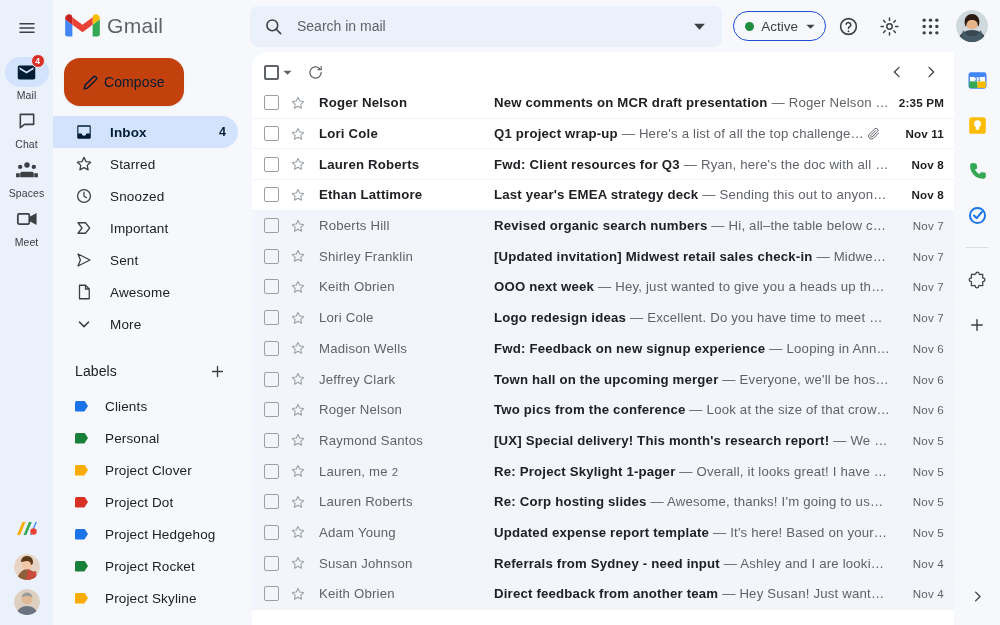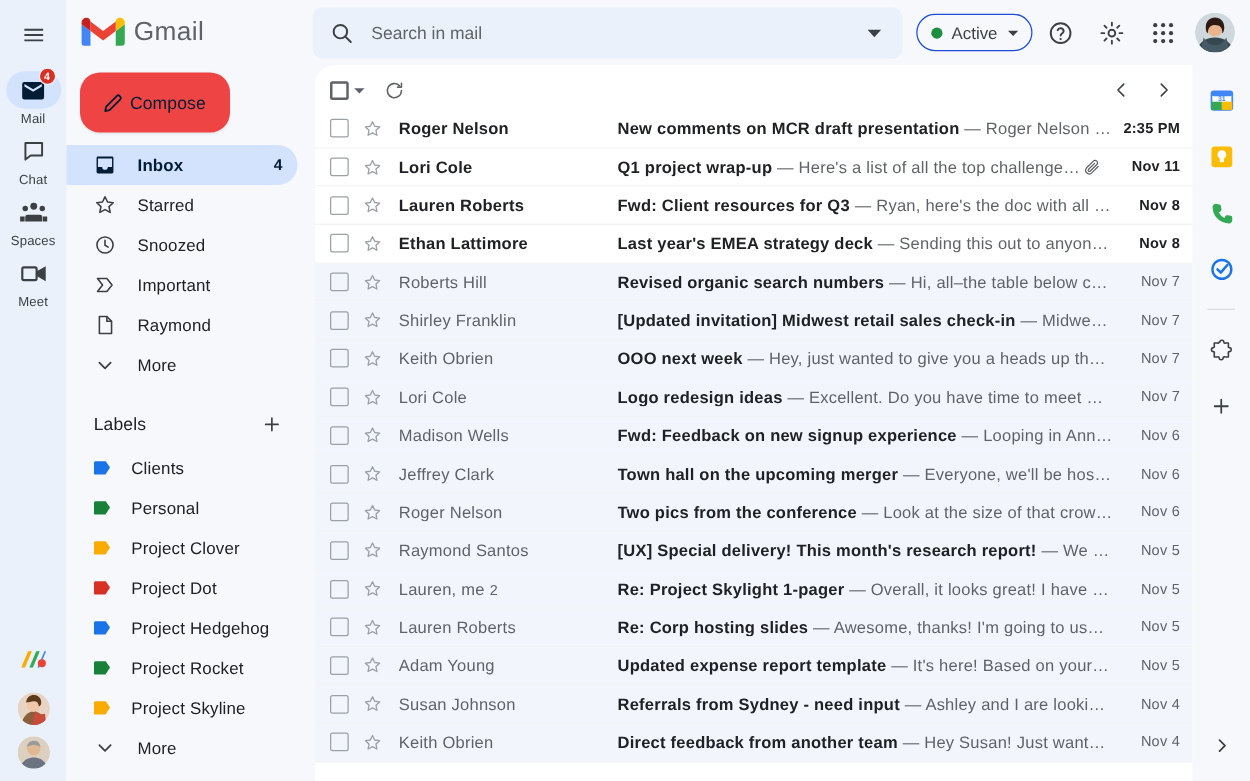--- a/index.html
+++ b/index.html
@@ -81,21 +81,21 @@
   .avatar-btn { width: 32px; height: 32px; border-radius: 50%; overflow: hidden; cursor: pointer; margin-left: 4px; }
 
   
   .body { flex: 1; display: flex; min-height: 0; }
 
   
   .nav { width: 197px; flex-shrink: 0; padding-top: 0; overflow: hidden; background: #f6f8fc; }
   .compose {
     display: flex; align-items: center; gap: 4px;
     height: 48px; margin: 6px 0 10px 11px; width: 120px;
-    background: #ef4444; border-radius: 16px; padding: 0 17px;
+    background: #c2410c; border-radius: 16px; padding: 0 17px;
     cursor: pointer; box-shadow: 0 1px 2px rgba(60,64,67,.1);
   }
   .compose-label { font-size: 14px; color: #001d35; font-weight: 500; letter-spacing: .1px; }
   .nav-item {
     display: flex; align-items: center; height: 32px;
     padding: 0 12px 0 22px; margin-right: 12px;
     border-radius: 0 16px 16px 0; cursor: pointer; gap: 17px;
   }
   .nav-item.active { background: #d3e3fd; }
   .nav-item.active .nav-label, .nav-item.active .nav-count { font-weight: 700; color: #001d35; }
@@ -365,27 +365,33 @@
           <span class="nav-label">Snoozed</span>
         </div>
 
         <div class="nav-item">
           <svg width="18" height="18" viewBox="0 0 24 24" fill="none" stroke="#3c4043" stroke-width="1.7">
               <path d="M4 5h10l5.5 7L14 19H4l5.4-7z" stroke-linejoin="round"></path>
             </svg>
           <span class="nav-label">Important</span>
         </div>
 
+        <div class="nav-item">
+          <svg width="18" height="18" viewBox="0 0 24 24" fill="none" stroke="#3c4043" stroke-width="1.7">
+              <path d="M4 4l16 8-16 8 3.2-8z" stroke-linejoin="round"></path>
+            </svg>
+          <span class="nav-label">Sent</span>
+        </div>
 
         <div class="nav-item">
           <svg width="18" height="18" viewBox="0 0 24 24" fill="none" stroke="#3c4043" stroke-width="1.7">
               <path d="M6 3h8l5 5v13H6z" stroke-linejoin="round"></path>
               <path d="M14 3v5h5"></path>
             </svg>
-          <span class="nav-label">Raymond</span>
+          <span class="nav-label">Awesome</span>
         </div>
 
         <div class="nav-item">
           <svg width="18" height="18" viewBox="0 0 24 24" fill="none" stroke="#3c4043" stroke-width="1.9">
               <path d="M6 9.5l6 6 6-6" stroke-linecap="round" stroke-linejoin="round"></path>
             </svg>
           <span class="nav-label">More</span>
         </div>
 
         <div class="labels-head">

